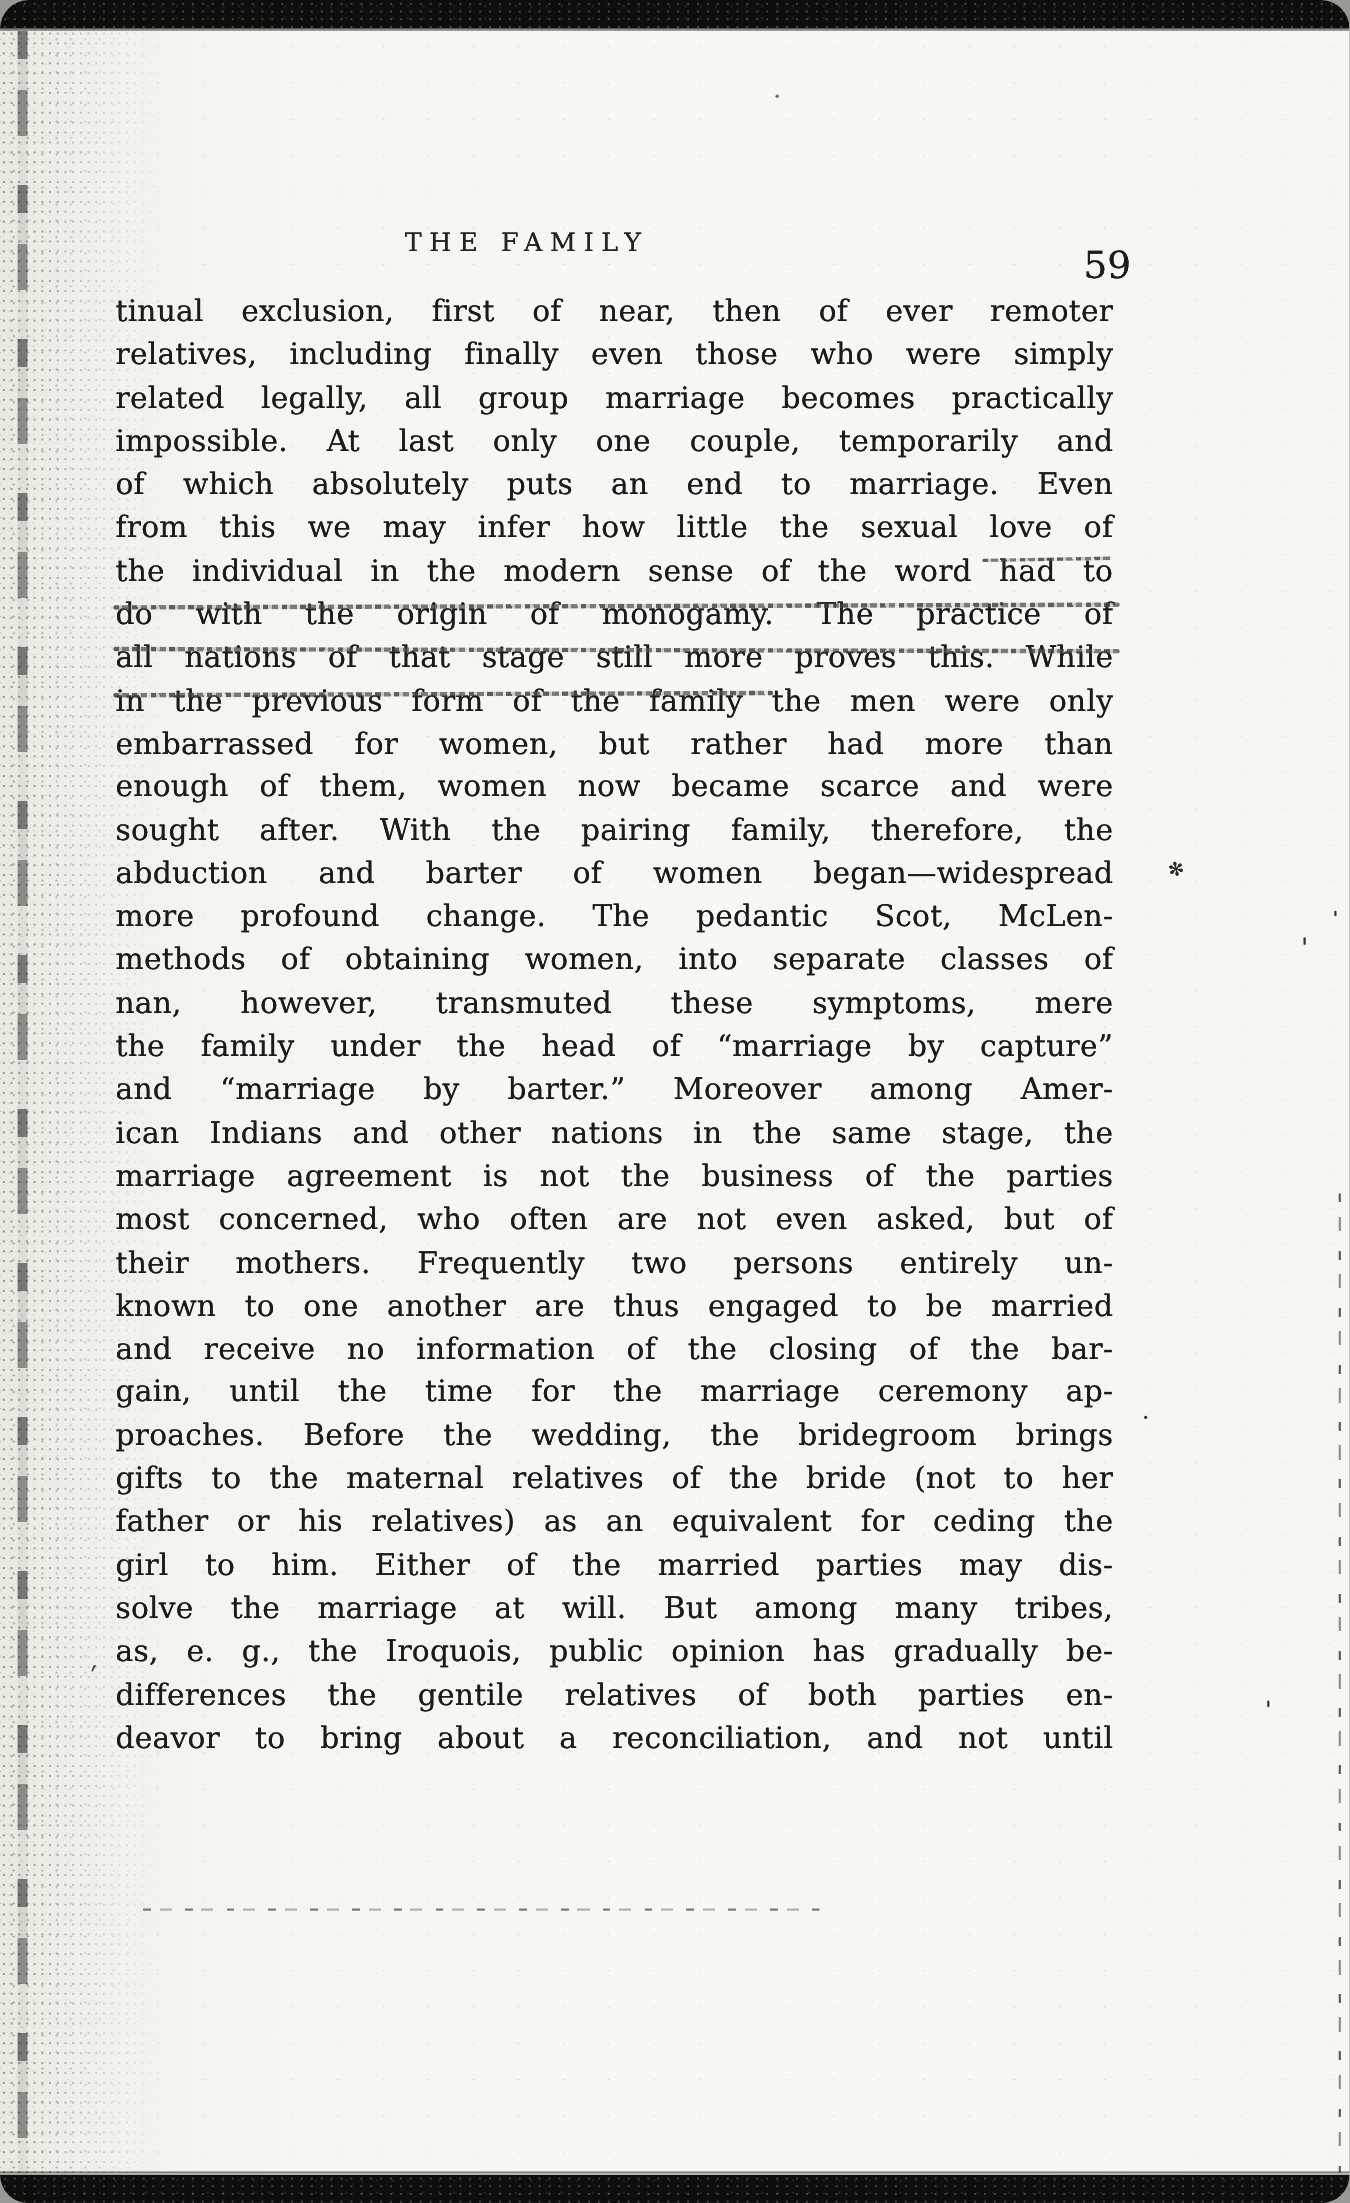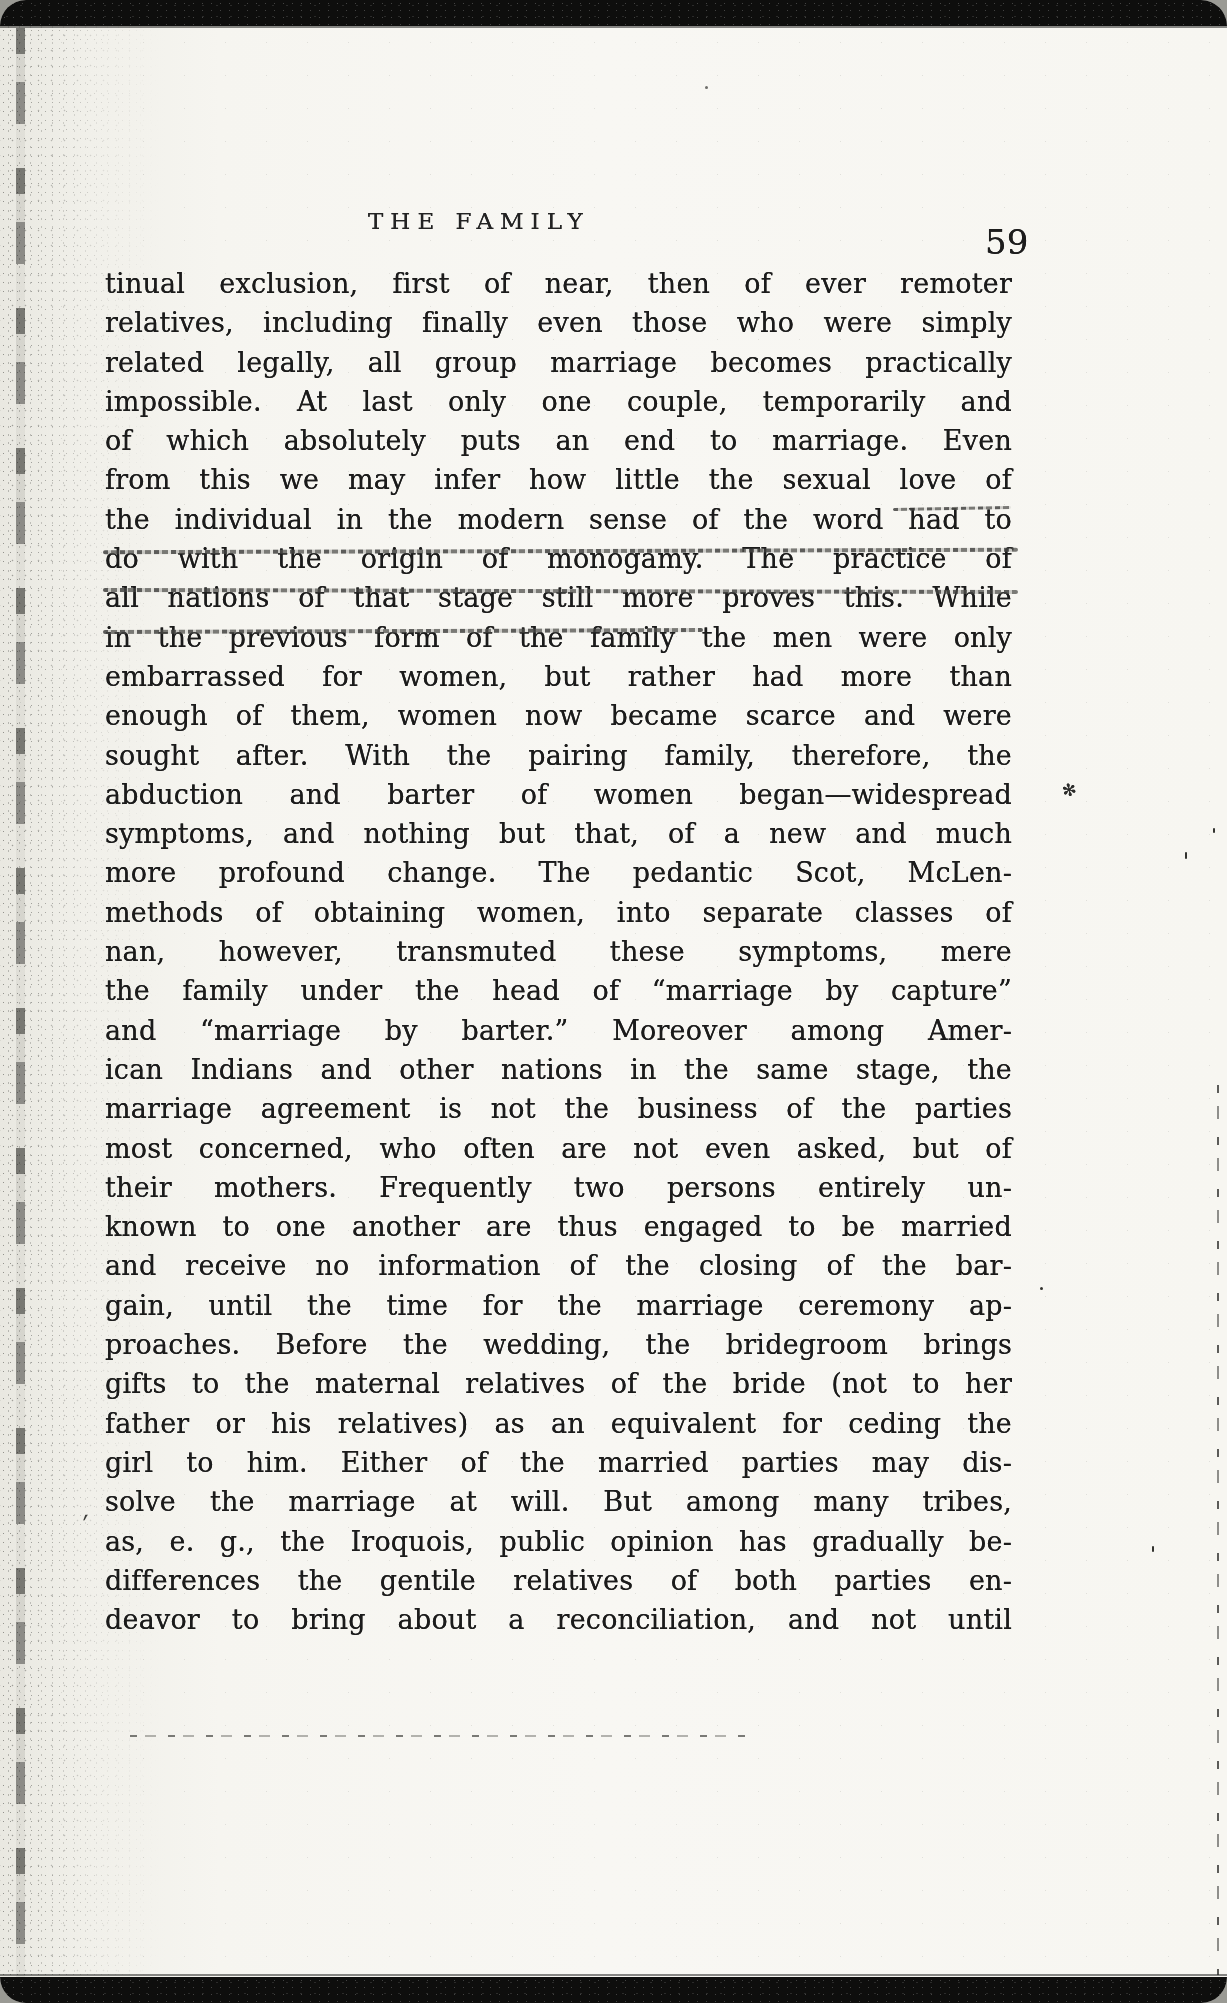--- a/index.html
+++ b/index.html
@@ -136,21 +136,20 @@
       <div class="line">of which absolutely puts an end to marriage. Even</div>
       <div class="line">from this we may infer how little the sexual love of</div>
       <div class="line">the individual in the modern sense of the word had to</div>
       <div class="line">do with the origin of monogamy. The practice of</div>
       <div class="line">all nations of that stage still more proves this. While</div>
       <div class="line">in the previous form of the family the men were only</div>
       <div class="line">embarrassed for women, but rather had more than</div>
       <div class="line">enough of them, women now became scarce and were</div>
       <div class="line">sought after. With the pairing family, therefore, the</div>
       <div class="line">abduction and barter of women began—widespread</div>
-      <div class="line">symptoms, and nothing but that, of a new and much</div>
       <div class="line">more profound change. The pedantic Scot, McLen-</div>
       <div class="line">methods of obtaining women, into separate classes of</div>
       <div class="line">nan, however, transmuted these symptoms, mere</div>
       <div class="line">the family under the head of “marriage by capture”</div>
       <div class="line">and “marriage by barter.” Moreover among Amer-</div>
       <div class="line">ican Indians and other nations in the same stage, the</div>
       <div class="line">marriage agreement is not the business of the parties</div>
       <div class="line">most concerned, who often are not even asked, but of</div>
       <div class="line">their mothers. Frequently two persons entirely un-</div>
       <div class="line">known to one another are thus engaged to be married</div>

